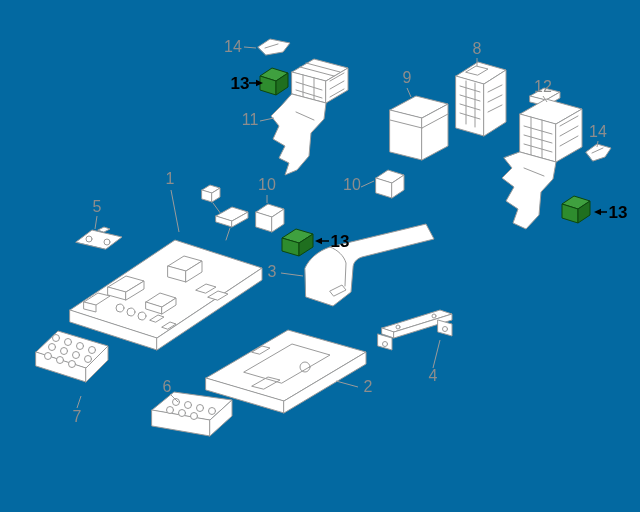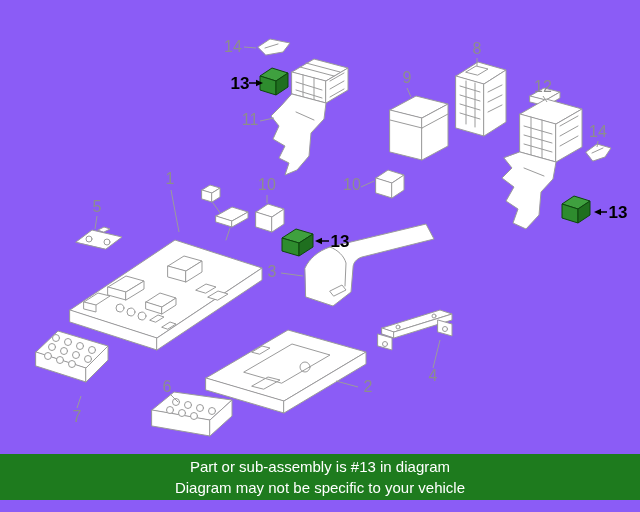--- a/index.html
+++ b/index.html
@@ -1,16 +1,16 @@
 <!DOCTYPE html>
 <html><head>
 <meta charset="utf-8">
 <style>
   html,body{margin:0;padding:0;background:#ffffff;}
-  .page{position:relative;width:640px;height:512px;background:#8b5cf6;overflow:hidden;
+  .page{position:relative;width:640px;height:512px;background:#0369a1;overflow:hidden;
         font-family:"Liberation Sans",sans-serif;}
   svg{display:block;}
   text.num{font-family:"Liberation Sans",sans-serif;font-size:16px;fill:#8d8d8d;}
   text.emph{font-family:"Liberation Sans",sans-serif;font-size:17px;font-weight:bold;fill:#000000;}
   .banner{position:absolute;left:0;top:454px;width:640px;height:46px;background:#1e7b1e;
           color:#ffffff;display:flex;flex-direction:column;align-items:center;justify-content:center;
           font-size:15px;line-height:1.4;}
 </style>
 </head>
 <body>
@@ -267,18 +267,14 @@
     <text class="num" x="170" y="184" text-anchor="middle">1</text>
     <text class="num" x="97" y="212" text-anchor="middle">5</text>
     <text class="num" x="272" y="277" text-anchor="middle">3</text>
     <text class="num" x="368" y="392" text-anchor="middle">2</text>
     <text class="num" x="433" y="381" text-anchor="middle">4</text>
     <text class="num" x="167" y="392" text-anchor="middle">6</text>
     <text class="num" x="77" y="422" text-anchor="middle">7</text>
   </g>
 </svg>
 
-<div class="banner">
-  <div>Part or sub-assembly is #13 in diagram</div>
-  <div>Diagram may not be specific to your vehicle</div>
+
 </div>
 
-</div>
-
 </body></html>

